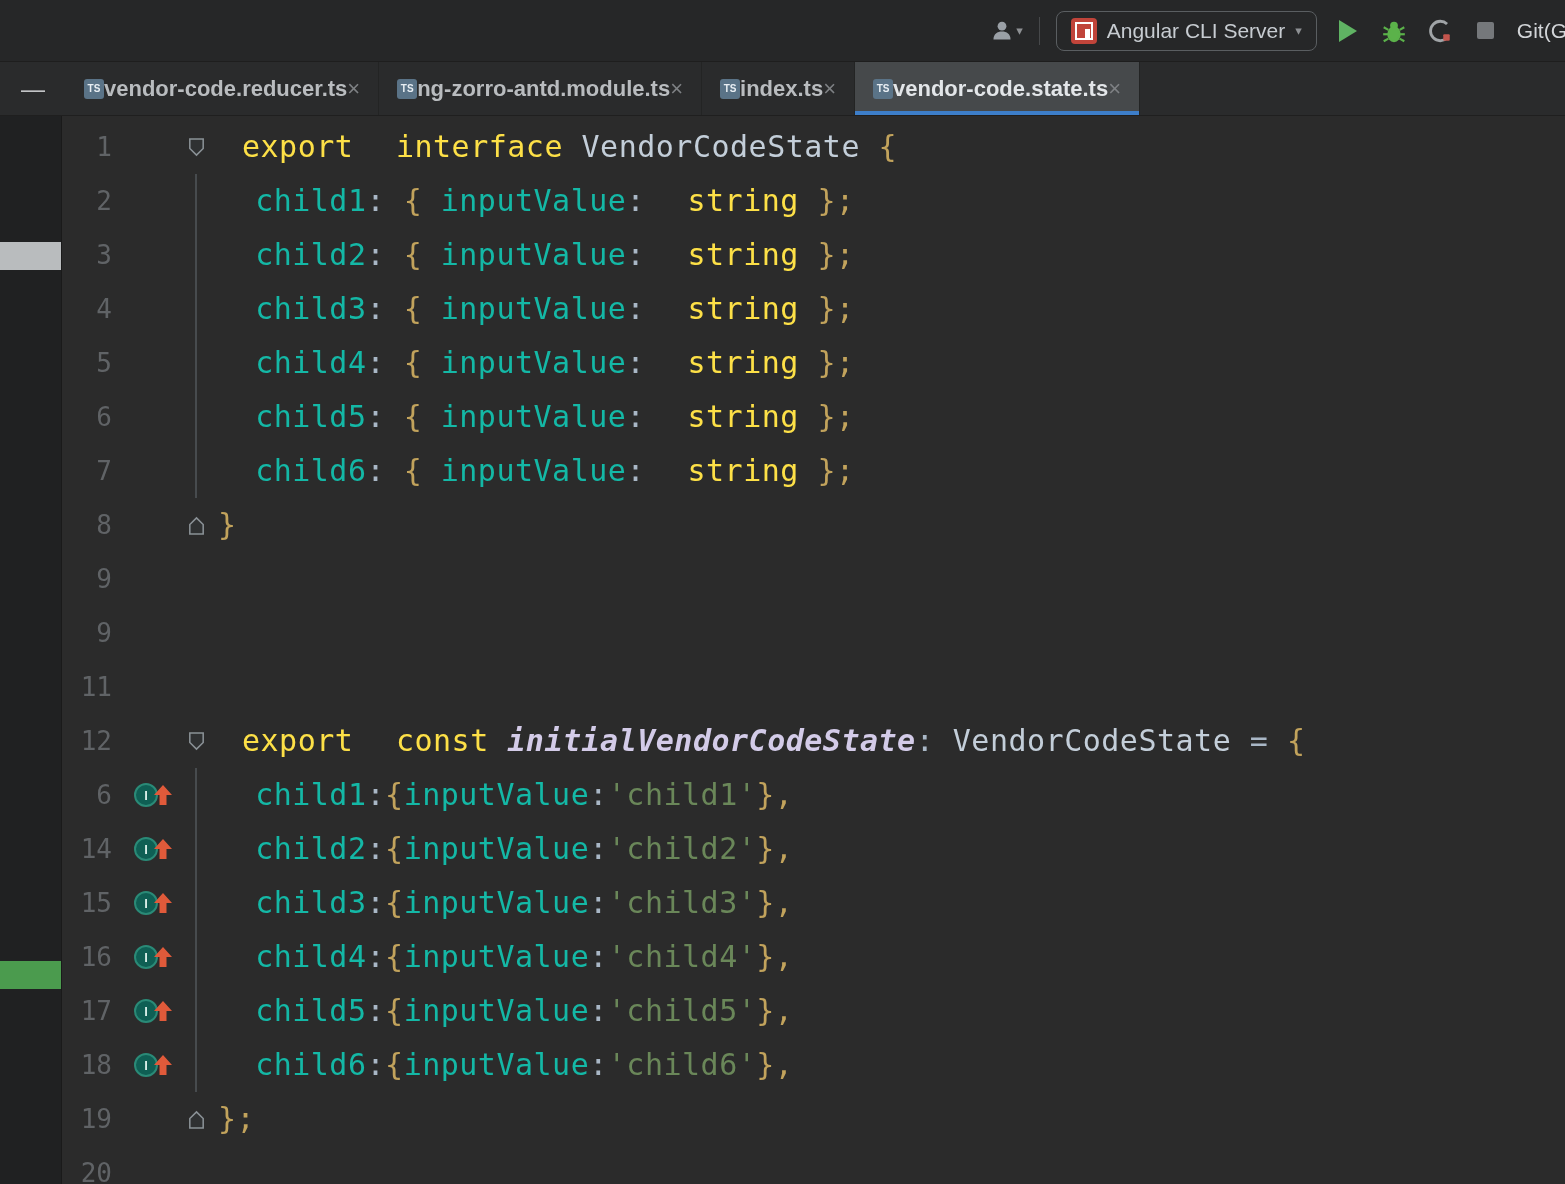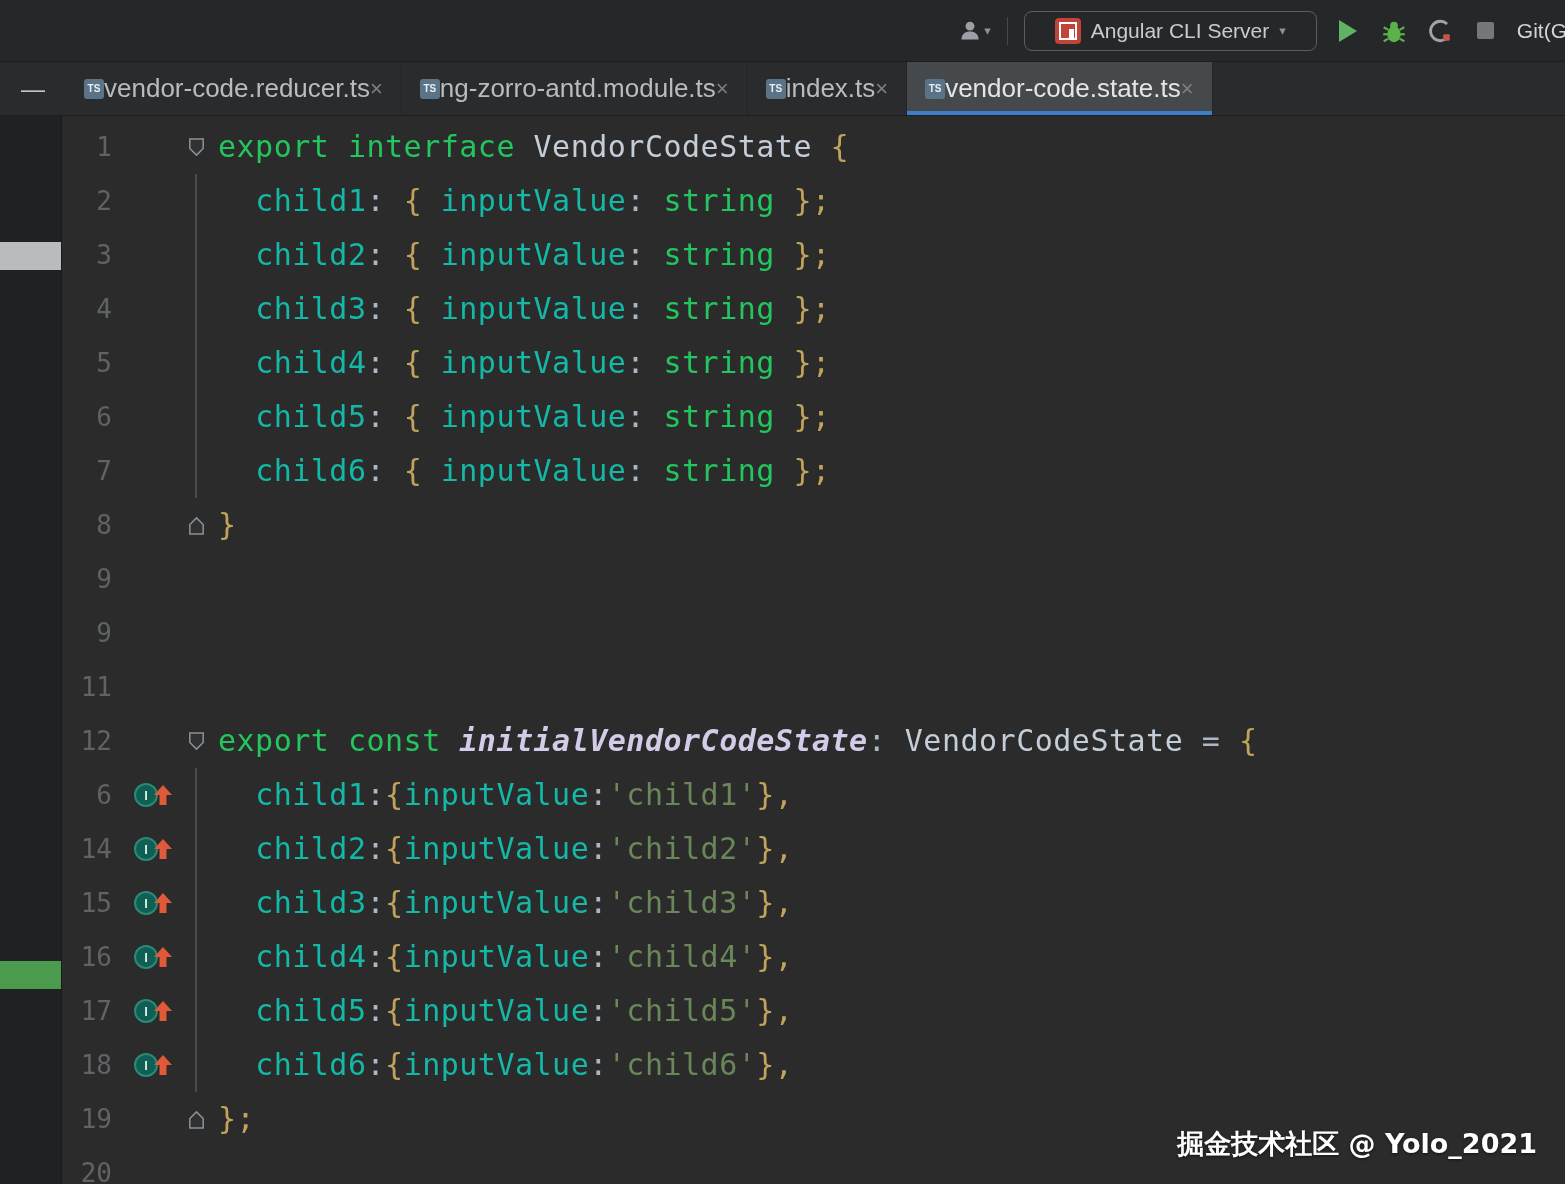--- a/index.html
+++ b/index.html
@@ -8,21 +8,21 @@
   .app { width:1565px; height:1184px; display:flex; flex-direction:column; background:#2b2b2b; }
 
   
   .toolbar { height:62px; background:#262728; border-bottom:1px solid #1e1e1e;
              display:flex; align-items:center; justify-content:flex-end; padding-right:4px; }
   .toolbar-right { display:flex; align-items:center; gap:16px; }
   .icon-btn { display:flex; align-items:center; justify-content:center; width:30px; height:30px; cursor:pointer; }
   .user-wrap { display:flex; align-items:center; gap:2px; }
   .chev { color:#8d9093; font-size:13px; line-height:1; }
   .vsep { width:1px; height:28px; background:#46484a; }
-  .runconfig { display:flex; align-items:center; gap:10px; height:40px; padding:0 30px;
+  .runconfig { display:flex; align-items:center; gap:10px; height:40px; padding:0 14px;
                border:1px solid #5a5e61; border-radius:8px; cursor:pointer; }
   .runconfig-label { color:#c7ccd1; font-size:21px; }
   .ng-icon { width:26px; height:26px; background:#c0443a; border-radius:4px; position:relative; display:inline-block; }
   .ng-icon .inner { position:absolute; inset:4px; border:2px solid #ffffff; }
   .ng-icon .nub { position:absolute; right:7px; bottom:6px; width:5px; height:9px; background:#ffffff; }
   .play-tri { width:0; height:0; border-left:18px solid #5fb363; border-top:11px solid transparent; border-bottom:11px solid transparent; }
   .bug-svg { width:26px; height:26px; }
   .bug-svg * { stroke:#5bb24a; fill:none; stroke-width:2; }
   .bug-svg .body { fill:#5bb24a; }
   .cov-svg { width:26px; height:26px; }
@@ -33,21 +33,21 @@
   .person-svg { width:24px; height:24px; }
   .person-svg * { fill:#9aa0a6; }
 
   
   .tabbar { height:54px; background:#2a2b2c; display:flex; align-items:stretch; border-bottom:1px solid #1f1f1f; }
   .minus { width:66px; display:flex; align-items:center; justify-content:center; color:#c2c4c6;
            font-size:24px; cursor:pointer; }
   .tabs { display:flex; align-items:stretch; }
   .tab { display:flex; align-items:center; padding:0 18px; cursor:pointer;
          border-right:1px solid #232424; position:relative; }
-  .tab-label { color:#b9bcbf; font-size:26px; white-space:nowrap; }
+  .tab-label { color:#b9bcbf; font-size:22px; white-space:nowrap;font-weight:bold; }
   .tab.active { background:#46494b; }
   .tab.active .tab-label { color:#e3e6e9; }
   .tab.active::after { content:""; position:absolute; left:0; right:0; bottom:0; height:4px; background:#3d7ec9; }
   .ts-icon { width:20px; height:20px; border-radius:3px; background:#5a7387; color:#e8eef3;
              font-size:10px; font-weight:bold; display:flex; align-items:center; justify-content:center; }
   .tab-close { color:#7e8184; font-size:22px; line-height:1; cursor:pointer; }
 
   
   .editor { flex:1; position:relative; display:flex; background:#2b2b2b; overflow:hidden; }
   .left-strip { width:62px; background:#202122; border-right:1px solid #1a1a1a; position:relative; flex:none; }
@@ -64,21 +64,21 @@
               justify-content:center; font-family:"Liberation Sans", sans-serif; cursor:pointer; flex:none; }
   .m-arrow { width:20px; height:22px; margin-left:-5px; cursor:pointer; flex:none; }
   .m-arrow polygon { fill:#e05a3a; }
   .fold-col { width:44px; flex:none; display:flex; align-items:center; padding-left:12px; position:relative; }
   .fold-col.has-line::after { content:""; position:absolute; left:21px; top:0; bottom:0; border-left:2px solid #474b4e; }
   .fold-icon { width:21px; height:23px; cursor:pointer; }
   .fold-icon path { fill:#2f3132; stroke:#8b9297; stroke-width:1.6; }
 
   .code { white-space:pre; font-size:30px; line-height:54px; letter-spacing:0.5px; color:#a9b7c6; }
   .tk-plain { color:#a9b7c6; }
-  .tk-kw    { color:#22c55e; }
+  .tk-kw    { color:#fde047;margin-left:24px; }
   .tk-field { color:#14b8a6; }
   .tk-type  { color:#c3ced9; }
   .tk-punc  { color:#c2a35c; }
   .tk-str   { color:#6a8759; }
   .tk-cmt   { color:#808080; }
   .tk-const { color:#d3cbe8; font-style:italic; font-weight:bold; }
 
   .watermark { position:absolute; right:28px; bottom:22px; color:#ffffff; font-size:27px; font-weight:600;
                font-family:"DejaVu Sans", sans-serif; text-shadow:0 1px 3px rgba(0,0,0,.6); }
 </style>
@@ -324,16 +324,15 @@
           </span>
           <span class="code"><span class="tk-punc">};</span></span>
         </div>
         <div class="line">
           <span class="ln">20</span>
           <span class="gut-mid"></span>
           <span class="fold-col"></span>
           <span class="code"></span>
         </div>
       </div>
-    <div class="watermark">掘金技术社区 @ Yolo_2021</div>
   </div>
 
 </div>
 
 </body></html>

